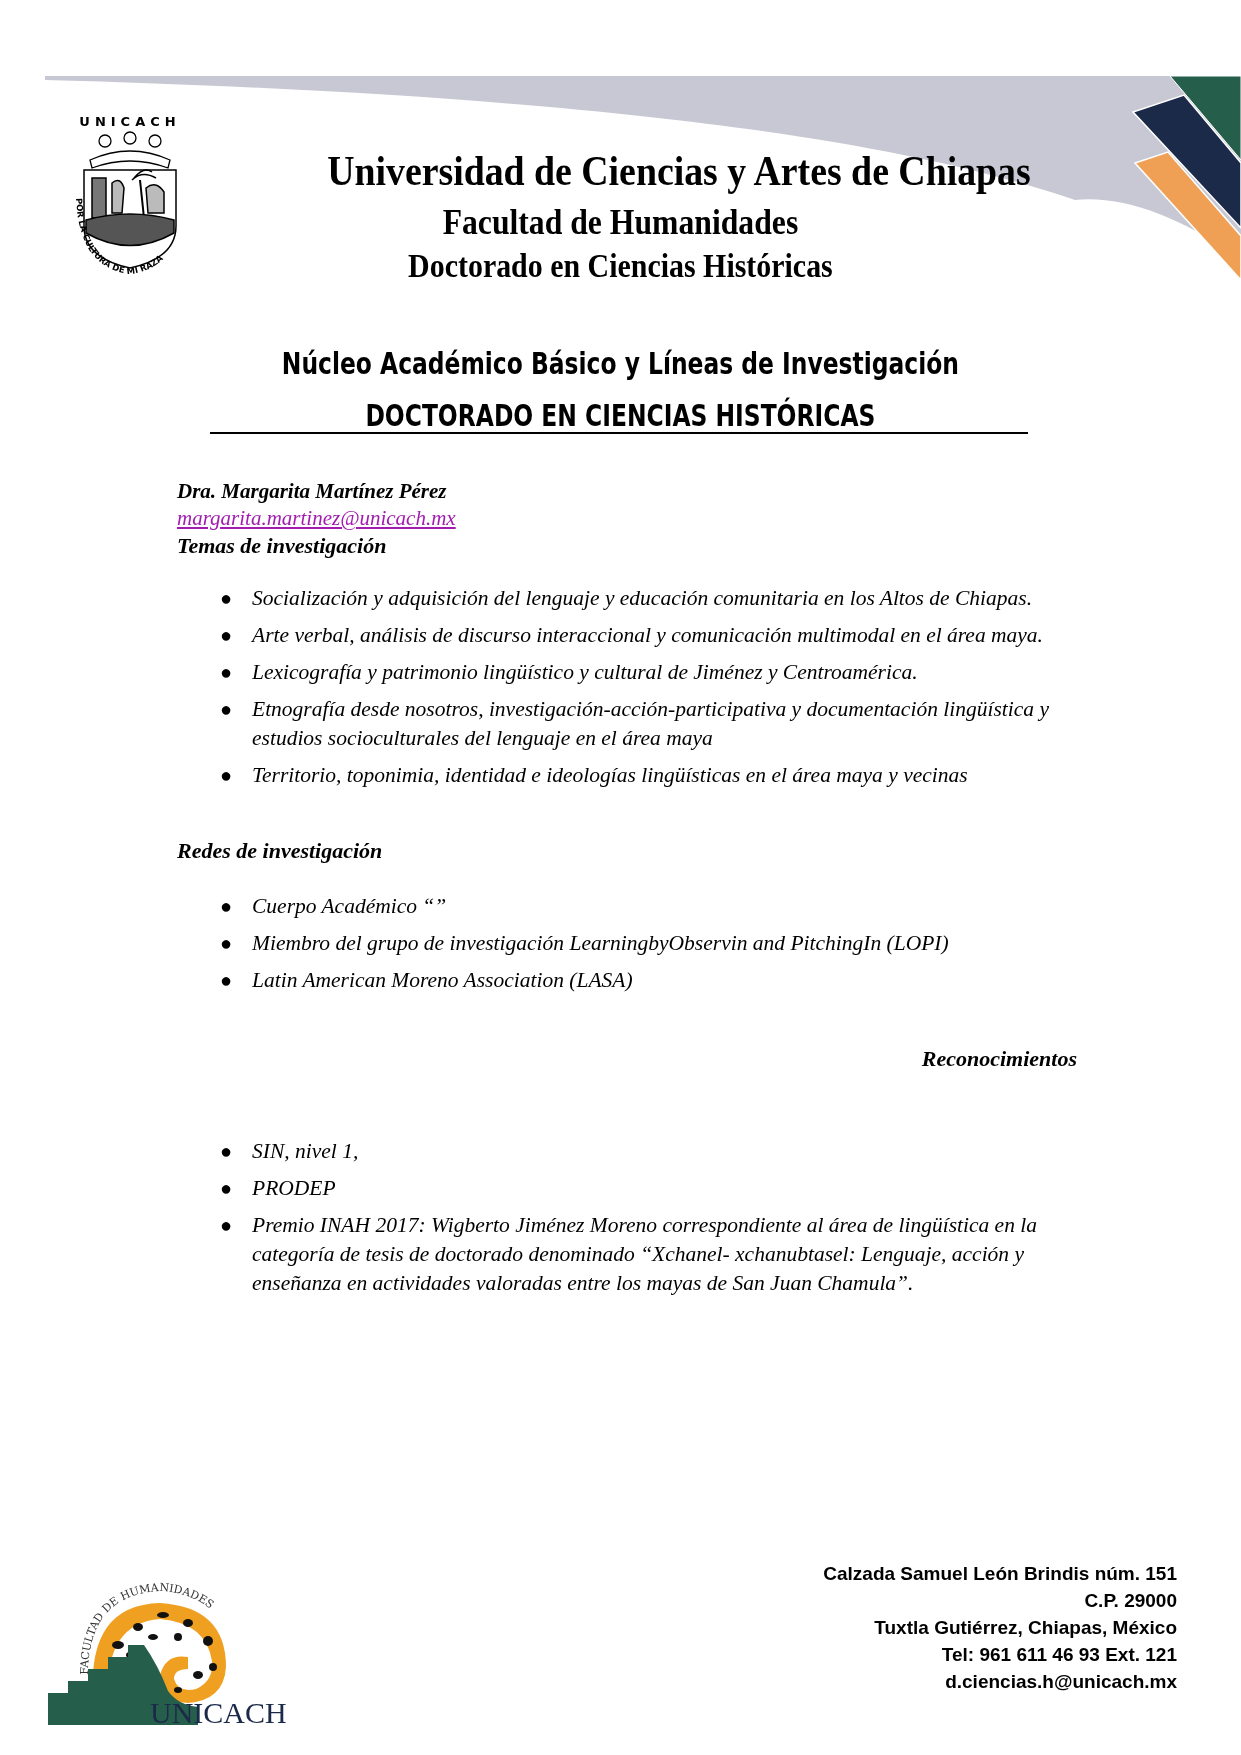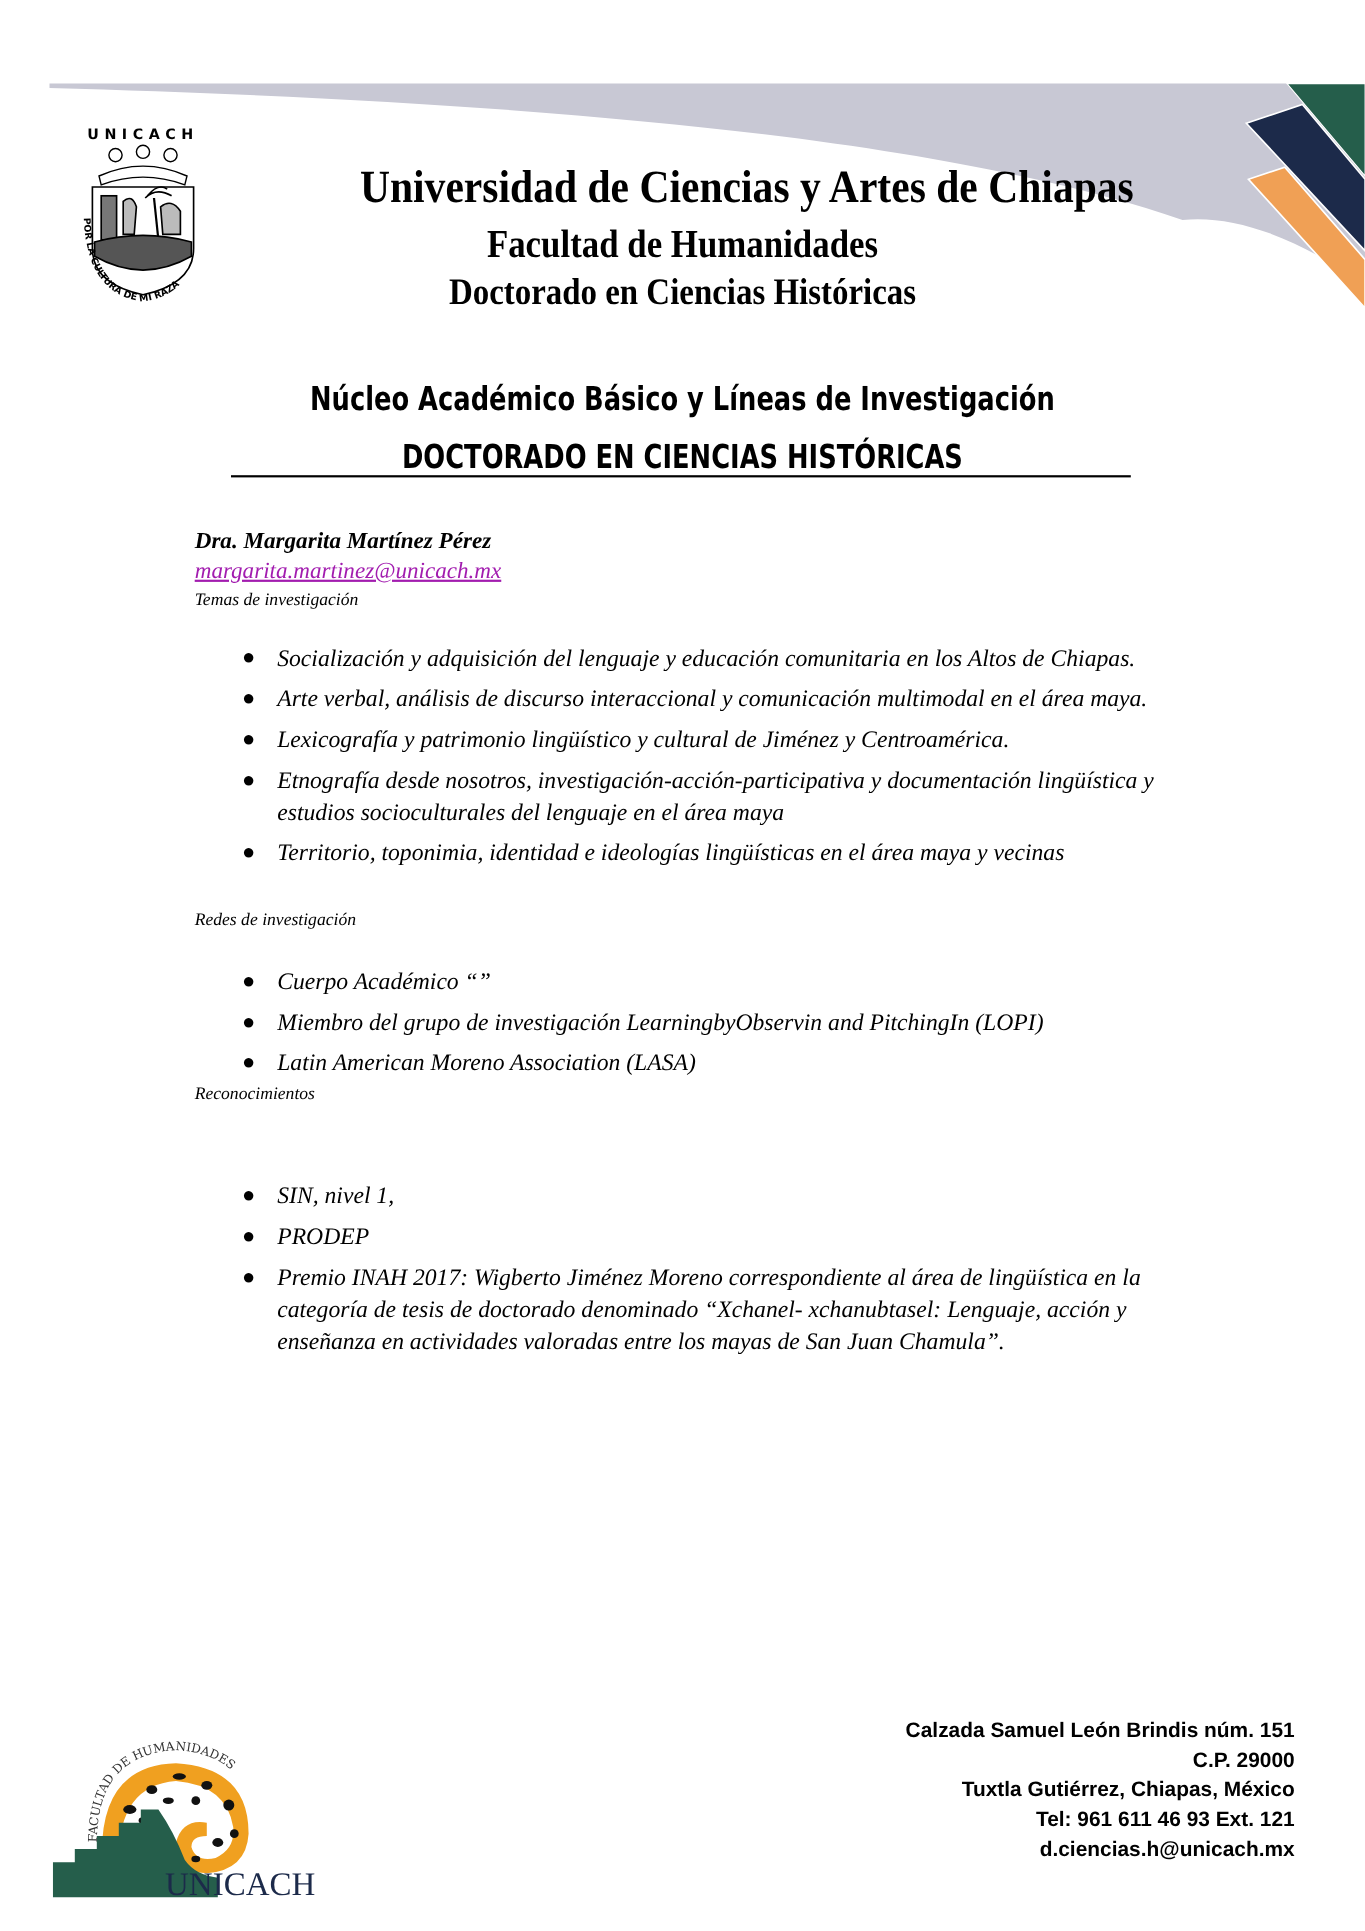--- a/index.html
+++ b/index.html
@@ -9,21 +9,21 @@
   .t1 { top:147px; font-size:42px; left:0; width:1241px; padding-left:130px; box-sizing:border-box; transform:scaleX(0.9); transform-origin:620px 0; }
   .t2 { top:201px; font-size:36px; transform:scaleX(0.88); transform-origin:620px 0; padding-left:0; }
   .t3 { top:247px; font-size:34px; transform:scaleX(0.88); transform-origin:620px 0; }
   .sec-title { position:absolute; left:0; width:1241px; text-align:center; font-family:"DejaVu Sans", sans-serif; font-weight:bold; transform:scaleX(0.78); transform-origin:620px 0; color:#000; }
   .st1 { top:346px; font-size:30px; }
   .st2 { top:398px; font-size:30px; }
   .rule { position:absolute; left:210px; top:432px; width:818px; height:2px; background:#000; }
   .content { position:absolute; left:177px; top:478px; width:900px; font-style:italic; font-size:20px; }
   .name { font-weight:bold; font-size:21px; line-height:27px; }
   .email { color:#a21caf; text-decoration:underline; font-size:21px; line-height:27px; cursor:pointer; display:inline-block; }
-  .heading { font-weight:normal; font-size:16px; line-height:27px; }
+  .heading { font-weight:bold; font-size:22px; line-height:27px; }
   ul.bl { list-style:none; margin:0; padding:0; }
   ul.bl li { position:relative; padding-left:75px; font-size:21.5px; line-height:29px; }
   ul.bl li .bullet { position:absolute; left:43px; top:0; font-style:normal; font-size:20px; }
   ul.bl li .txt { display:block; }
   .cond { font-family:"Liberation Serif", serif; }
   .footer-addr { position:absolute; right:64px; top:1560px; text-align:right; font-weight:bold; font-size:19px; line-height:27px; font-family:Liberation Sans, sans-serif; }
   #fac-logo { position:absolute; left:48px; top:1575px; width:260px; height:150px; }
   #uni-logo { position:absolute; left:72px; top:108px; width:116px; height:166px; }
 </style>
 </head>
@@ -90,37 +90,37 @@
     <li style="margin-bottom:8px;">
         <span class="bullet">●</span>
         <span class="txt">Etnografía desde nosotros, investigación-acción-participativa y documentación lingüística y estudios socioculturales del lenguaje en el área maya</span>
       </li>
     <li>
         <span class="bullet">●</span>
         <span class="txt">Territorio, toponimia, identidad e ideologías lingüísticas en el área maya y vecinas</span>
       </li>
   </ul>
 
-  <div class="heading" style="margin-top:33px;">Redes de investigación</div>
+  <div class="heading" style="margin-top:47px;">Redes de investigación</div>
   <ul class="bl cond" style="margin-top:28px;">
     <li style="margin-bottom:8px;">
         <span class="bullet">●</span>
         <span class="txt">Cuerpo Académico “”</span>
       </li>
     <li style="margin-bottom:8px;">
         <span class="bullet">●</span>
         <span class="txt">Miembro del grupo de investigación LearningbyObservin and PitchingIn  (LOPI)</span>
       </li>
     <li>
         <span class="bullet">●</span>
         <span class="txt">Latin American Moreno Association (LASA)</span>
       </li>
   </ul>
 
-  <div class="heading" style="">Reconocimientos</div>
+  <div class="heading" style="margin-top:50px;text-align:right;">Reconocimientos</div>
   <ul class="bl" style="margin-top:65px;">
     <li style="margin-bottom:8px;">
         <span class="bullet">●</span>
         <span class="txt">SIN, nivel 1,</span>
       </li>
     <li style="margin-bottom:8px;">
         <span class="bullet">●</span>
         <span class="txt">PRODEP</span>
       </li>
     <li class="cond">

